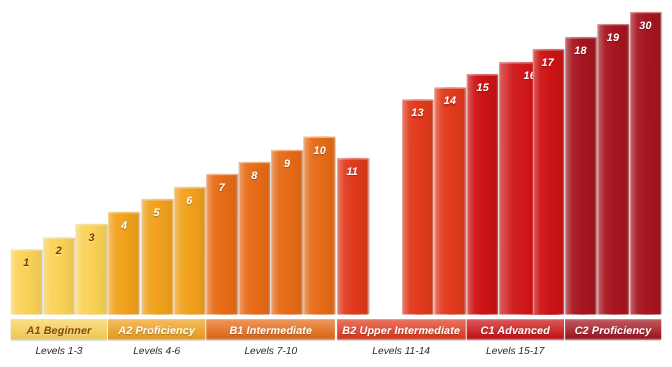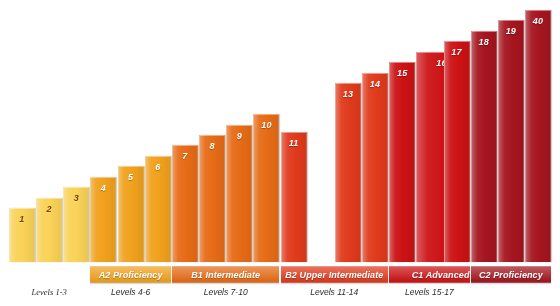--- a/index.html
+++ b/index.html
@@ -142,43 +142,46 @@
       <div class="bar" style="left: 434.56px; width: 25.96px; height: 220.737px; background: linear-gradient(to right, rgba(255, 255, 255, 0.3) 0%, rgba(255, 255, 255, 0.06) 22%, rgb(204, 18, 20) 55%, rgba(0, 0, 0, 0.06) 100%), rgb(204, 18, 20); padding-left: 15px;">
         <div class="bar-num num-light">17</div>
       </div>
       <div class="bar" style="left: 461.72px; width: 25.96px; height: 231.158px; background: linear-gradient(to right, rgba(255, 255, 255, 0.3) 0%, rgba(255, 255, 255, 0.06) 22%, rgb(165, 21, 31) 55%, rgba(0, 0, 0, 0.06) 100%), rgb(165, 21, 31);">
         <div class="bar-num num-light">18</div>
       </div>
       <div class="bar" style="left: 488.88px; width: 25.96px; height: 241.579px; background: linear-gradient(to right, rgba(255, 255, 255, 0.3) 0%, rgba(255, 255, 255, 0.06) 22%, rgb(165, 21, 31) 55%, rgba(0, 0, 0, 0.06) 100%), rgb(165, 21, 31);">
         <div class="bar-num num-light">19</div>
       </div>
       <div class="bar" style="left: 516.04px; width: 25.96px; height: 252px; background: linear-gradient(to right, rgba(255, 255, 255, 0.3) 0%, rgba(255, 255, 255, 0.06) 22%, rgb(165, 21, 31) 55%, rgba(0, 0, 0, 0.06) 100%), rgb(165, 21, 31);">
-        <div class="bar-num num-light">40</div>
+        <div class="bar-num num-light">30</div>
       </div>
     </div>
 
   <div id="band-strip">
+      <div class="band" style="left: 0px; width: 80.28px; background: linear-gradient(rgba(255, 255, 255, 0.28), rgba(0, 0, 0, 0.05)), rgb(249, 210, 87);">
+        <span class="band-label band-dark">A1 Beginner</span>
+      </div>
       <div class="band" style="left: 81.48px; width: 80.28px; background: linear-gradient(rgba(255, 255, 255, 0.28), rgba(0, 0, 0, 0.05)), rgb(240, 161, 28);">
         <span class="band-label band-light">A2 Proficiency</span>
       </div>
       <div class="band" style="left: 162.96px; width: 107.44px; background: linear-gradient(rgba(255, 255, 255, 0.28), rgba(0, 0, 0, 0.05)), rgb(230, 107, 22);">
         <span class="band-label band-light">B1 Intermediate</span>
       </div>
       <div class="band" style="left: 271.6px; width: 107.44px; background: linear-gradient(rgba(255, 255, 255, 0.28), rgba(0, 0, 0, 0.05)), rgb(224, 58, 28);">
         <span class="band-label band-light">B2 Upper Intermediate</span>
       </div>
-      <div class="band" style="left: 380.24px; width: 80.28px; background: linear-gradient(rgba(255, 255, 255, 0.28), rgba(0, 0, 0, 0.05)), rgb(204, 18, 20); justify-content: flex-end;">
+      <div class="band" style="left: 380.24px; width: 80.28px; background: linear-gradient(rgba(255, 255, 255, 0.28), rgba(0, 0, 0, 0.05)), rgb(204, 18, 20);">
         <span class="band-label band-light">C1 Advanced</span>
       </div>
       <div class="band" style="left: 461.72px; width: 80.28px; background: linear-gradient(rgba(255, 255, 255, 0.28), rgba(0, 0, 0, 0.05)), rgb(165, 21, 31);">
         <span class="band-label band-light">C2 Proficiency</span>
       </div>
     </div>
 
   <div id="levels-row">
-      <div class="levels-cap" style="left: 0px; width: 80.28px; font-family: Liberation Serif, serif;">Levels 1-3</div>
+      <div class="levels-cap" style="left: 0px; width: 80.28px;">Levels 1-3</div>
       <div class="levels-cap" style="left: 81.48px; width: 80.28px;">Levels 4-6</div>
       <div class="levels-cap" style="left: 162.96px; width: 107.44px;">Levels 7-10</div>
       <div class="levels-cap" style="left: 271.6px; width: 107.44px;">Levels 11-14</div>
       <div class="levels-cap" style="left: 380.24px; width: 80.28px;">Levels 15-17</div>
     </div>
 
 </div>
 
 </body></html>

